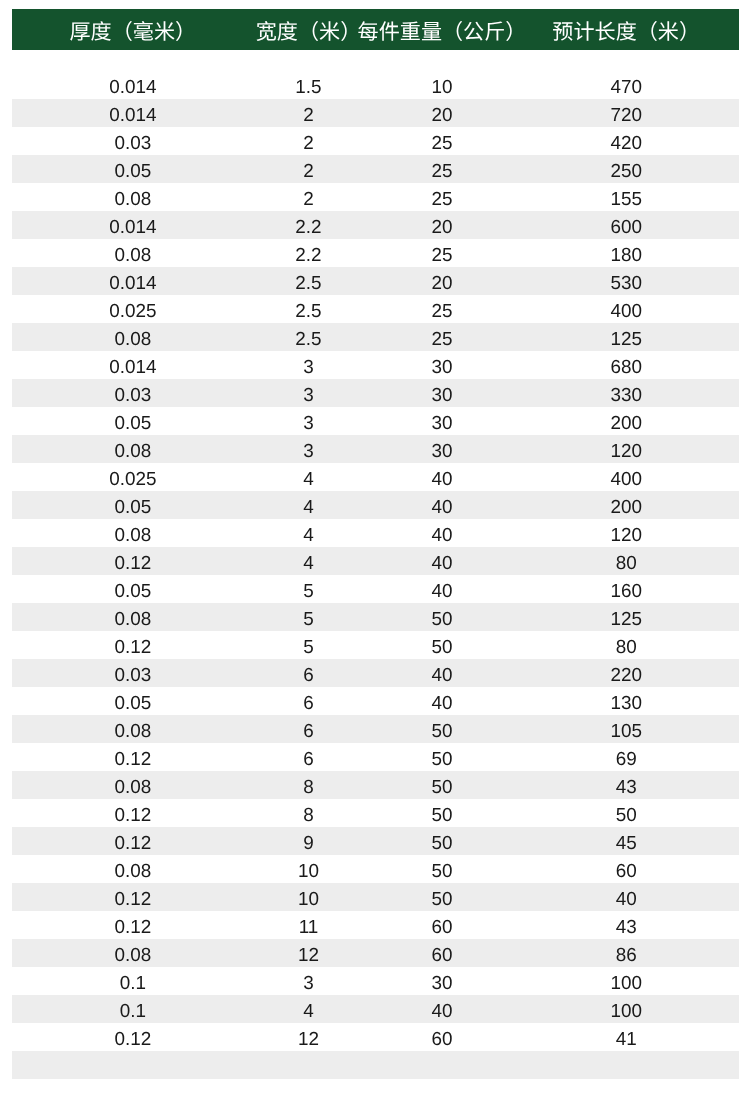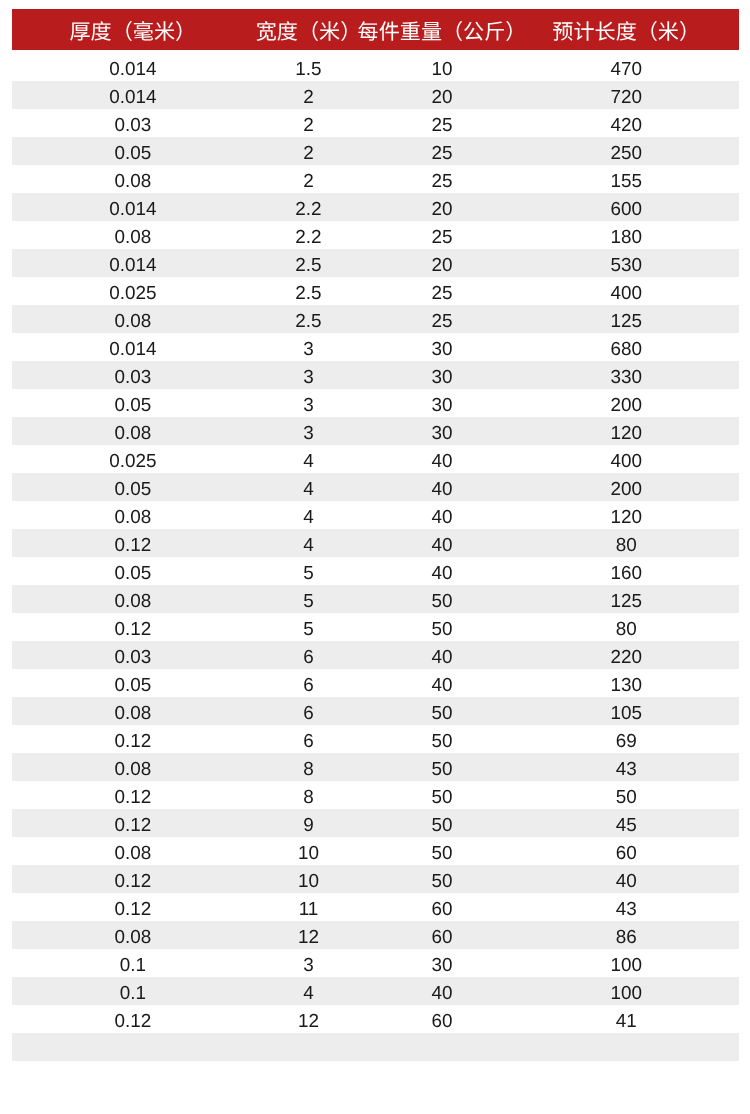--- a/index.html
+++ b/index.html
@@ -9,23 +9,23 @@
     font-family:"Liberation Sans", sans-serif;
     -webkit-font-smoothing:antialiased;
     text-rendering:geometricPrecision;
     overflow:hidden;
   }
   #spec-table { position:absolute; left:12px; top:9px; width:727px; }
 
   #table-header-row {
     position:relative;
     height:41px;
-    background:#b91c1c;
-  }
-  #table-body { padding-top:3px; }
+    background:#14532d;
+  }
+  #table-body { padding-top:21px; }
   #table-header-row .hcell {
     position:absolute;
     top:0;
     height:41px;
     line-height:47.0px;
     transform:translate3d(-50%, 0, 0);
     white-space:nowrap;
     color:#ffffff;
     font-size:21.1px;
     font-weight:400;

